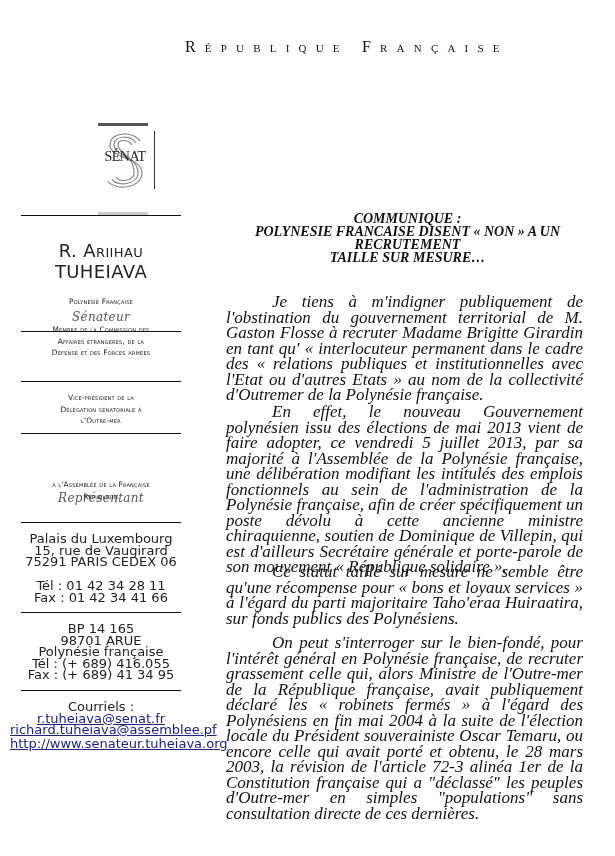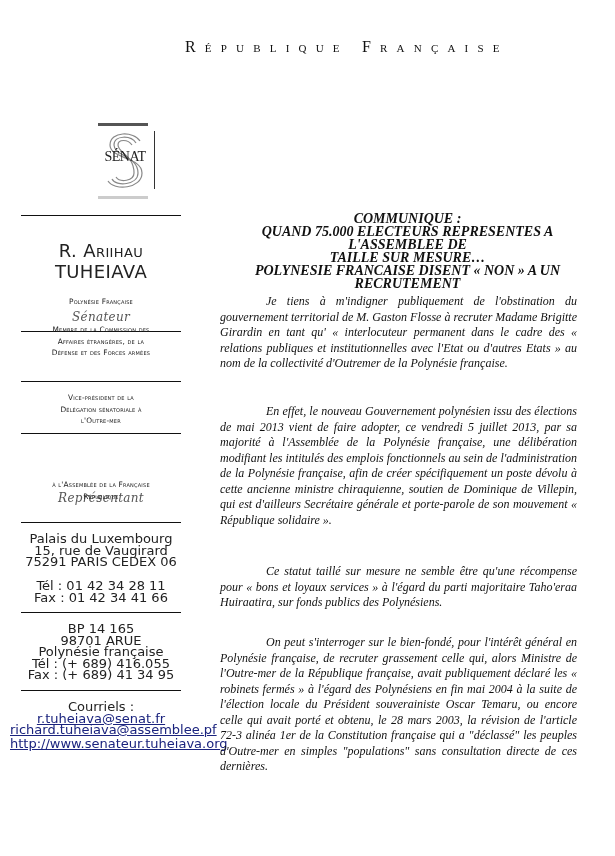--- a/index.html
+++ b/index.html
@@ -7,21 +7,21 @@
     body { position: relative; font-family: "Liberation Serif", serif; color: #111; }
 
     .header-title {
       position: absolute; top: 38px; left: 185px; width: 400px;
       font-family: "Liberation Serif", serif; font-size: 16px;
       letter-spacing: 9.2px; color: #111; white-space: nowrap;
       font-variant: small-caps;
     }
 
     .logo {
-      position: absolute; top: 123px; left: 98px; width: 66px; height: 76px;
+      position: absolute; top: 123px; left: 98px; width: 66px; height: 92px;
     }
     .logo-top-bar { position: absolute; top: 0; left: 0; width: 50px; height: 3px; background: #555; }
     .logo-bottom-bar { position: absolute; bottom: 0; left: 0; width: 50px; height: 3px; background: #ccc; }
     .logo-right-bar { position: absolute; top: 8px; left: 56px; width: 1px; height: 58px; background: #333; }
     .logo svg { position: absolute; top: 6px; left: 2px; }
     .logo-text {
       position: absolute; top: 26px; left: 0; width: 54px; text-align: center;
       font-family: "Liberation Serif", serif; font-size: 14px; color: #222; letter-spacing: -0.5px;
     }
 
@@ -35,22 +35,22 @@
     .sb-script { font-family: "DejaVu Serif", serif; font-style: italic; font-size: 12px; color: #555; letter-spacing: 0.3px; margin-top: 44px; }
     .sb-small { font-size: 7.4px; font-variant: small-caps; line-height: 11.5px; letter-spacing: 0.2px; }
     .sb-addr { font-size: 13px; line-height: 11.5px; }
     .sb-link { color: #1a237e; text-decoration: underline; margin-top: 46px; }
     .title-block {
       position: absolute; top: 212px; left: 220px; width: 375px; text-align: center;
       font-family: "Liberation Serif", serif; font-style: italic; font-weight: bold;
       font-size: 14px; line-height: 13px; color: #111;
     }
     .para {
-      position: absolute; left: 220px; width: 357px;
-      font-family: "Liberation Serif", serif; font-style: italic; font-size: 12px;
+      position: absolute; left: 226px; width: 357px;
+      font-family: "Liberation Serif", serif; font-style: italic; font-size: 17px;
       line-height: 15.5px; text-align: justify; text-indent: 46px; color: #111;
     }
   </style>
 </head>
 <body>
 
 <div class="header-title">République Française</div>
 
 <div class="logo">
   <div class="logo-top-bar"></div>
@@ -120,21 +120,20 @@
     </div>
     <div><span class="sb-link">richard.tuheiava@assemblee.pf</span></div>
   </div>
   <div class="sb-block sb-addr" style="top:738px;">
     <span class="sb-link">http://www.senateur.tuheiava.org</span>
   </div>
 </div>
 
 <div class="title-block">
   <div>COMMUNIQUE :</div>
-  <div>QUAND 75.000 ELECTEURS REPRESENTES A L'ASSEMBLEE DE</div>
+  <div>POLYNESIE FRANCAISE DISENT « NON » A UN RECRUTEMENT</div>
   <div>TAILLE SUR MESURE…</div>
-  <div>POLYNESIE FRANCAISE DISENT « NON » A UN RECRUTEMENT</div>
 </div>
 
 <p class="para" style="top:294px;">Je tiens à m'indigner publiquement de l'obstination du gouvernement territorial de M. Gaston Flosse à recruter Madame Brigitte Girardin en tant qu' « interlocuteur permanent dans le cadre des « relations publiques et institutionnelles avec l'Etat ou d'autres Etats »  au nom de la collectivité d'Outremer de la Polynésie française.</p>
 <p class="para" style="top:404px;">En effet, le nouveau Gouvernement polynésien issu des élections de mai 2013 vient de faire adopter, ce vendredi 5 juillet 2013, par sa majorité à l'Assemblée de la Polynésie française, une délibération modifiant les intitulés des emplois fonctionnels au sein de l'administration de la Polynésie française, afin de créer spécifiquement un poste dévolu à cette ancienne ministre chiraquienne, soutien de Dominique de Villepin, qui est d'ailleurs Secrétaire générale et porte-parole de son mouvement « République solidaire ».</p>
 <p class="para" style="top:564px;">Ce statut taillé sur mesure ne semble être qu'une récompense pour « bons et loyaux services » à l'égard du parti majoritaire Taho'eraa Huiraatira, sur fonds publics des Polynésiens.</p>
 <p class="para" style="top:635px;">On peut s'interroger sur le bien-fondé, pour l'intérêt général en Polynésie française, de recruter grassement celle qui, alors Ministre de l'Outre-mer de la République française, avait publiquement déclaré les « robinets fermés » à l'égard des Polynésiens en fin mai 2004 à la suite de l'élection locale du Président souverainiste Oscar Temaru, ou encore celle qui avait porté et obtenu, le 28 mars 2003, la révision de l'article 72-3 alinéa 1er de la Constitution française qui a "déclassé" les peuples d'Outre-mer en simples "populations" sans consultation directe de ces dernières.</p>
 
 </body></html>

